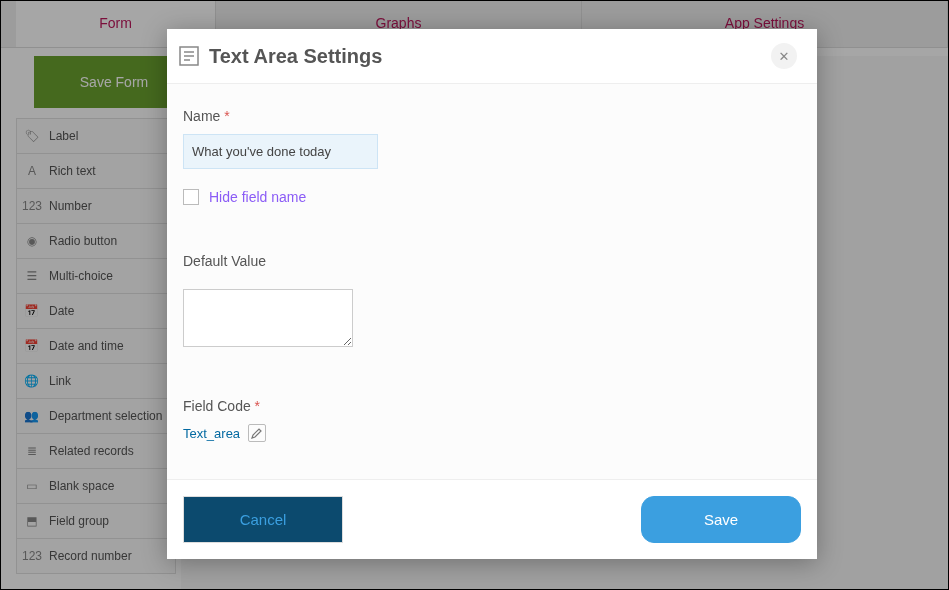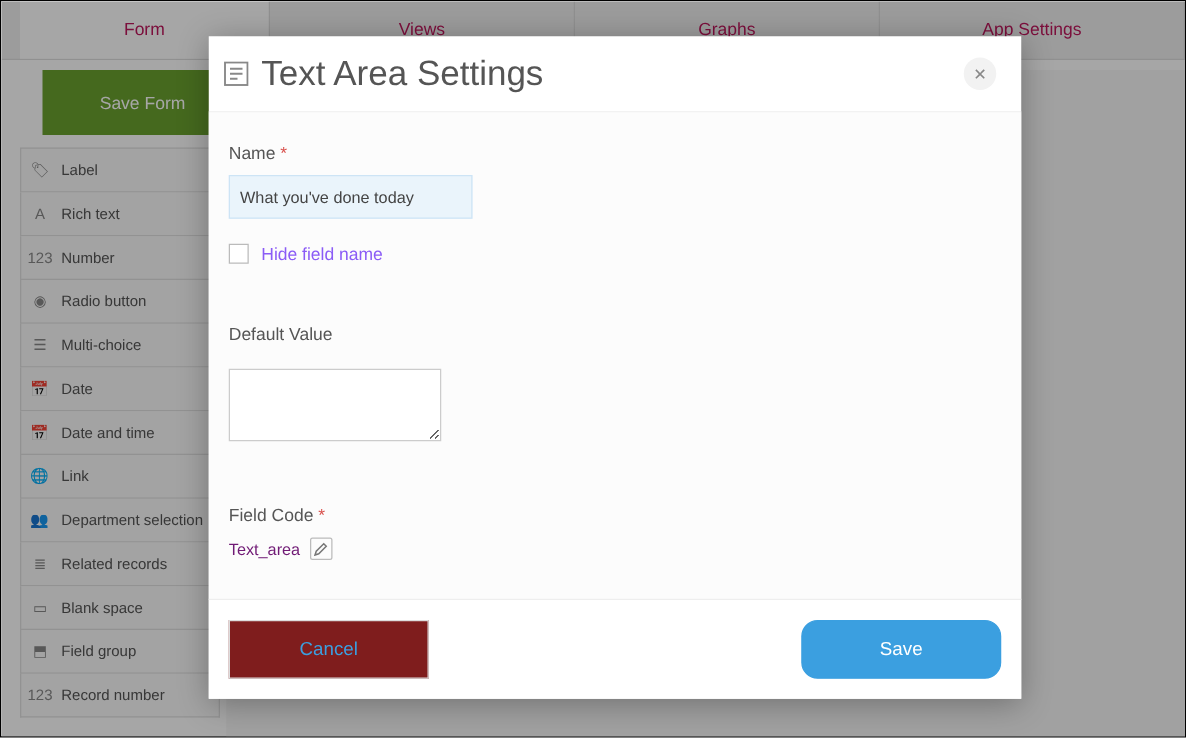--- a/index.html
+++ b/index.html
@@ -115,22 +115,22 @@
     }
     .modal-header .hicon {
       width: 24px;
       height: 24px;
       margin-right: 8px;
       display: inline-flex;
       align-items: center;
       justify-content: center;
     }
     .modal-title {
-      font-size: 28px;
-      font-weight: 400;
+      font-size: 20px;
+      font-weight: 700;
       color: #555;
       flex: 1;
     }
     .close-btn {
       width: 26px;
       height: 26px;
       border-radius: 50%;
       background: #f2f2f2;
       display: inline-flex;
       align-items: center;
@@ -187,21 +187,21 @@
       font-size: 13px;
       resize: both;
       margin-top: 10px;
     }
     .field-code-row {
       display: flex;
       align-items: center;
       gap: 8px;
       margin-top: 10px;
       font-size: 13px;
-      color: #701a75;
+      color: #0369a1;
     }
     .edit-icon {
       width: 18px;
       height: 18px;
       display: inline-flex;
       align-items: center;
       justify-content: center;
       border: 1px solid #bbb;
       border-radius: 2px;
       cursor: pointer;
@@ -214,37 +214,36 @@
       align-items: center;
       background: #fff;
     }
     .btn {
       min-width: 160px;
       padding: 14px 0;
       text-align: center;
       font-size: 15px;
       border: 1px solid #ddd;
       cursor: pointer;
-      background: #7f1d1d;
+      background: #0c4a6e;
     }
     .btn-cancel { color: #3b9fe0; }
     .btn-save {
       background: #3b9fe0;
       color: #fff;
       border-color: #3b9fe0;
       border-radius: 13px;
     }
   </style>
 </head>
 <body>
 
 <div class="bg">
   <div class="tabs">
     <div class="tab active">Form</div>
-    <div class="tab">Views</div>
     <div class="tab">Graphs</div>
     <div class="tab">App Settings</div>
   </div>
 
   <div class="left-col">
     <button class="save-form-btn">Save Form</button>
     <div class="field-list" id="field-list">
         <div class="field-item">
           <span class="fi-icon">🏷</span>
           <span>Label</span>

